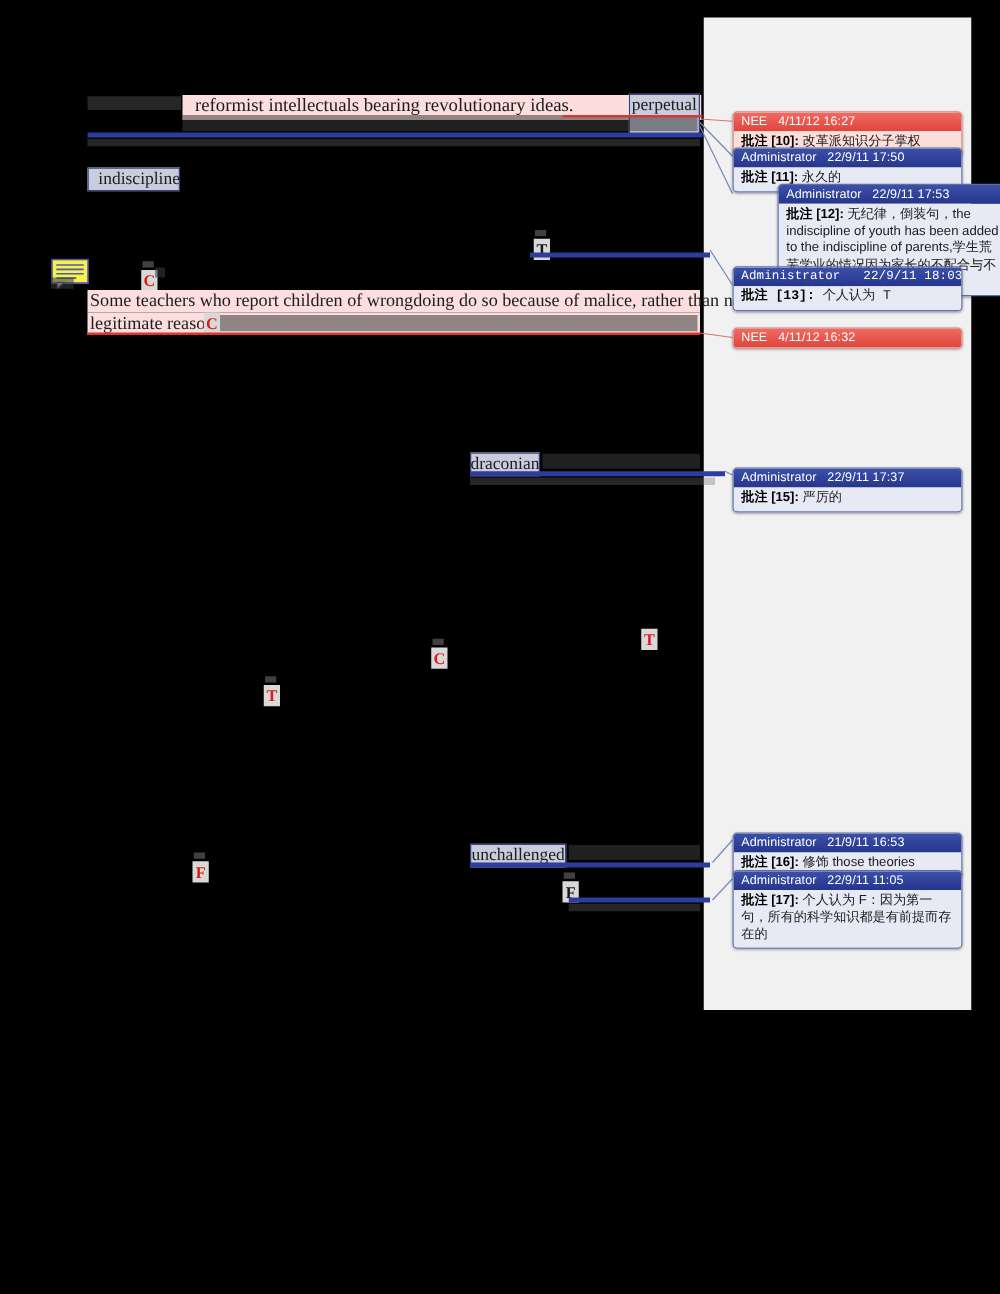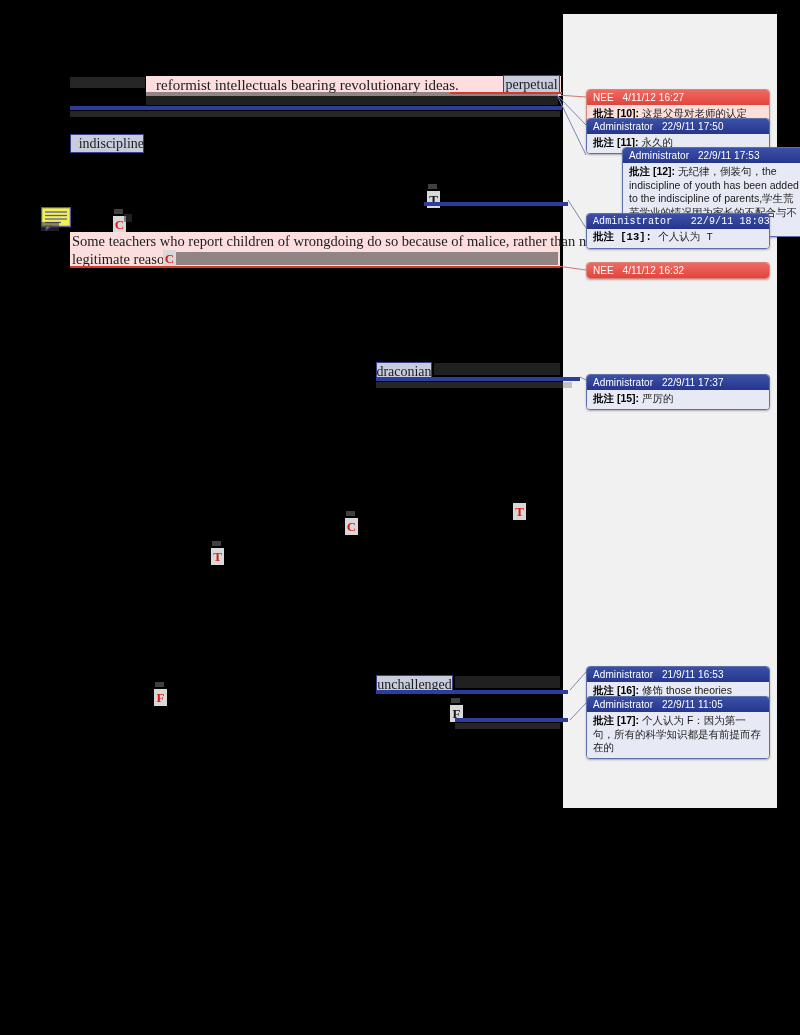--- a/index.html
+++ b/index.html
@@ -178,21 +178,21 @@
 
     <line x1="570" y1="690" x2="586" y2="672" stroke="#7b87b8" stroke-width="1"></line>
 
     <line x1="570" y1="720" x2="586" y2="703" stroke="#7b87b8" stroke-width="1"></line>
   </svg>
 
   <div class="redact light" style="left:70px; top:77px; width:75px; height:11px;"></div>
   <div class="doc-frag hl-pink" style="left:146px; top:76px; width:415px; height:20px;">
     <span style="display:inline-block; padding:1px 6px 0 10px; font-size:15px;">reformist   intellectuals   bearing   revolutionary   ideas.</span>
   </div>
-  <div class="doc-frag hl-sel" style="left:503px; top:75px; width:57px; height:19px; text-align:center;">
+  <div class="doc-frag hl-sel" style="left:503px; top:75px; width:57px; height:34px; text-align:center;">
     <span style="display:inline-block; padding-top:1px; font-size:14px;">perpetual</span>
   </div>
 
   <div class="doc-frag hl-sel" style="left:70px; top:90px; width:74px; height:19px; text-align:right;margin-top:44px;">
     <span style="display:inline-block; padding-top:1px; font-size:14px;">indiscipline</span>
   </div>
   <div class="redact" style="left:146px; top:92px; width:412px; height:13px;"></div>
   <div class="ul-red" style="left:450px; top:92px; width:112px;"></div>
   <div class="ul-blue" style="left:70px; top:106px; width:492px;"></div>
   <div class="redact light" style="left:70px; top:111px; width:490px; height:6px;"></div>
@@ -273,21 +273,21 @@
   <div class="redact light" style="left:455px; top:723px; width:105px; height:6px;"></div>
 
   <div class="comment red" style="top:89px;">
     <div class="hdr">
       <span>NEE</span>
       <span>&nbsp;</span>
       <span>4/11/12 16:27</span>
     </div>
     <div class="body">
       <span class="lbl">批注 [10]:</span>
-      <span>这是父母对老师的认定</span>
+      <span>改革派知识分子掌权</span>
     </div>
   </div>
 
   <div class="comment blue" style="top:118px;">
     <div class="hdr">
       <span>Administrator</span>
       <span>&nbsp;</span>
       <span>22/9/11 17:50</span>
     </div>
     <div class="body">

